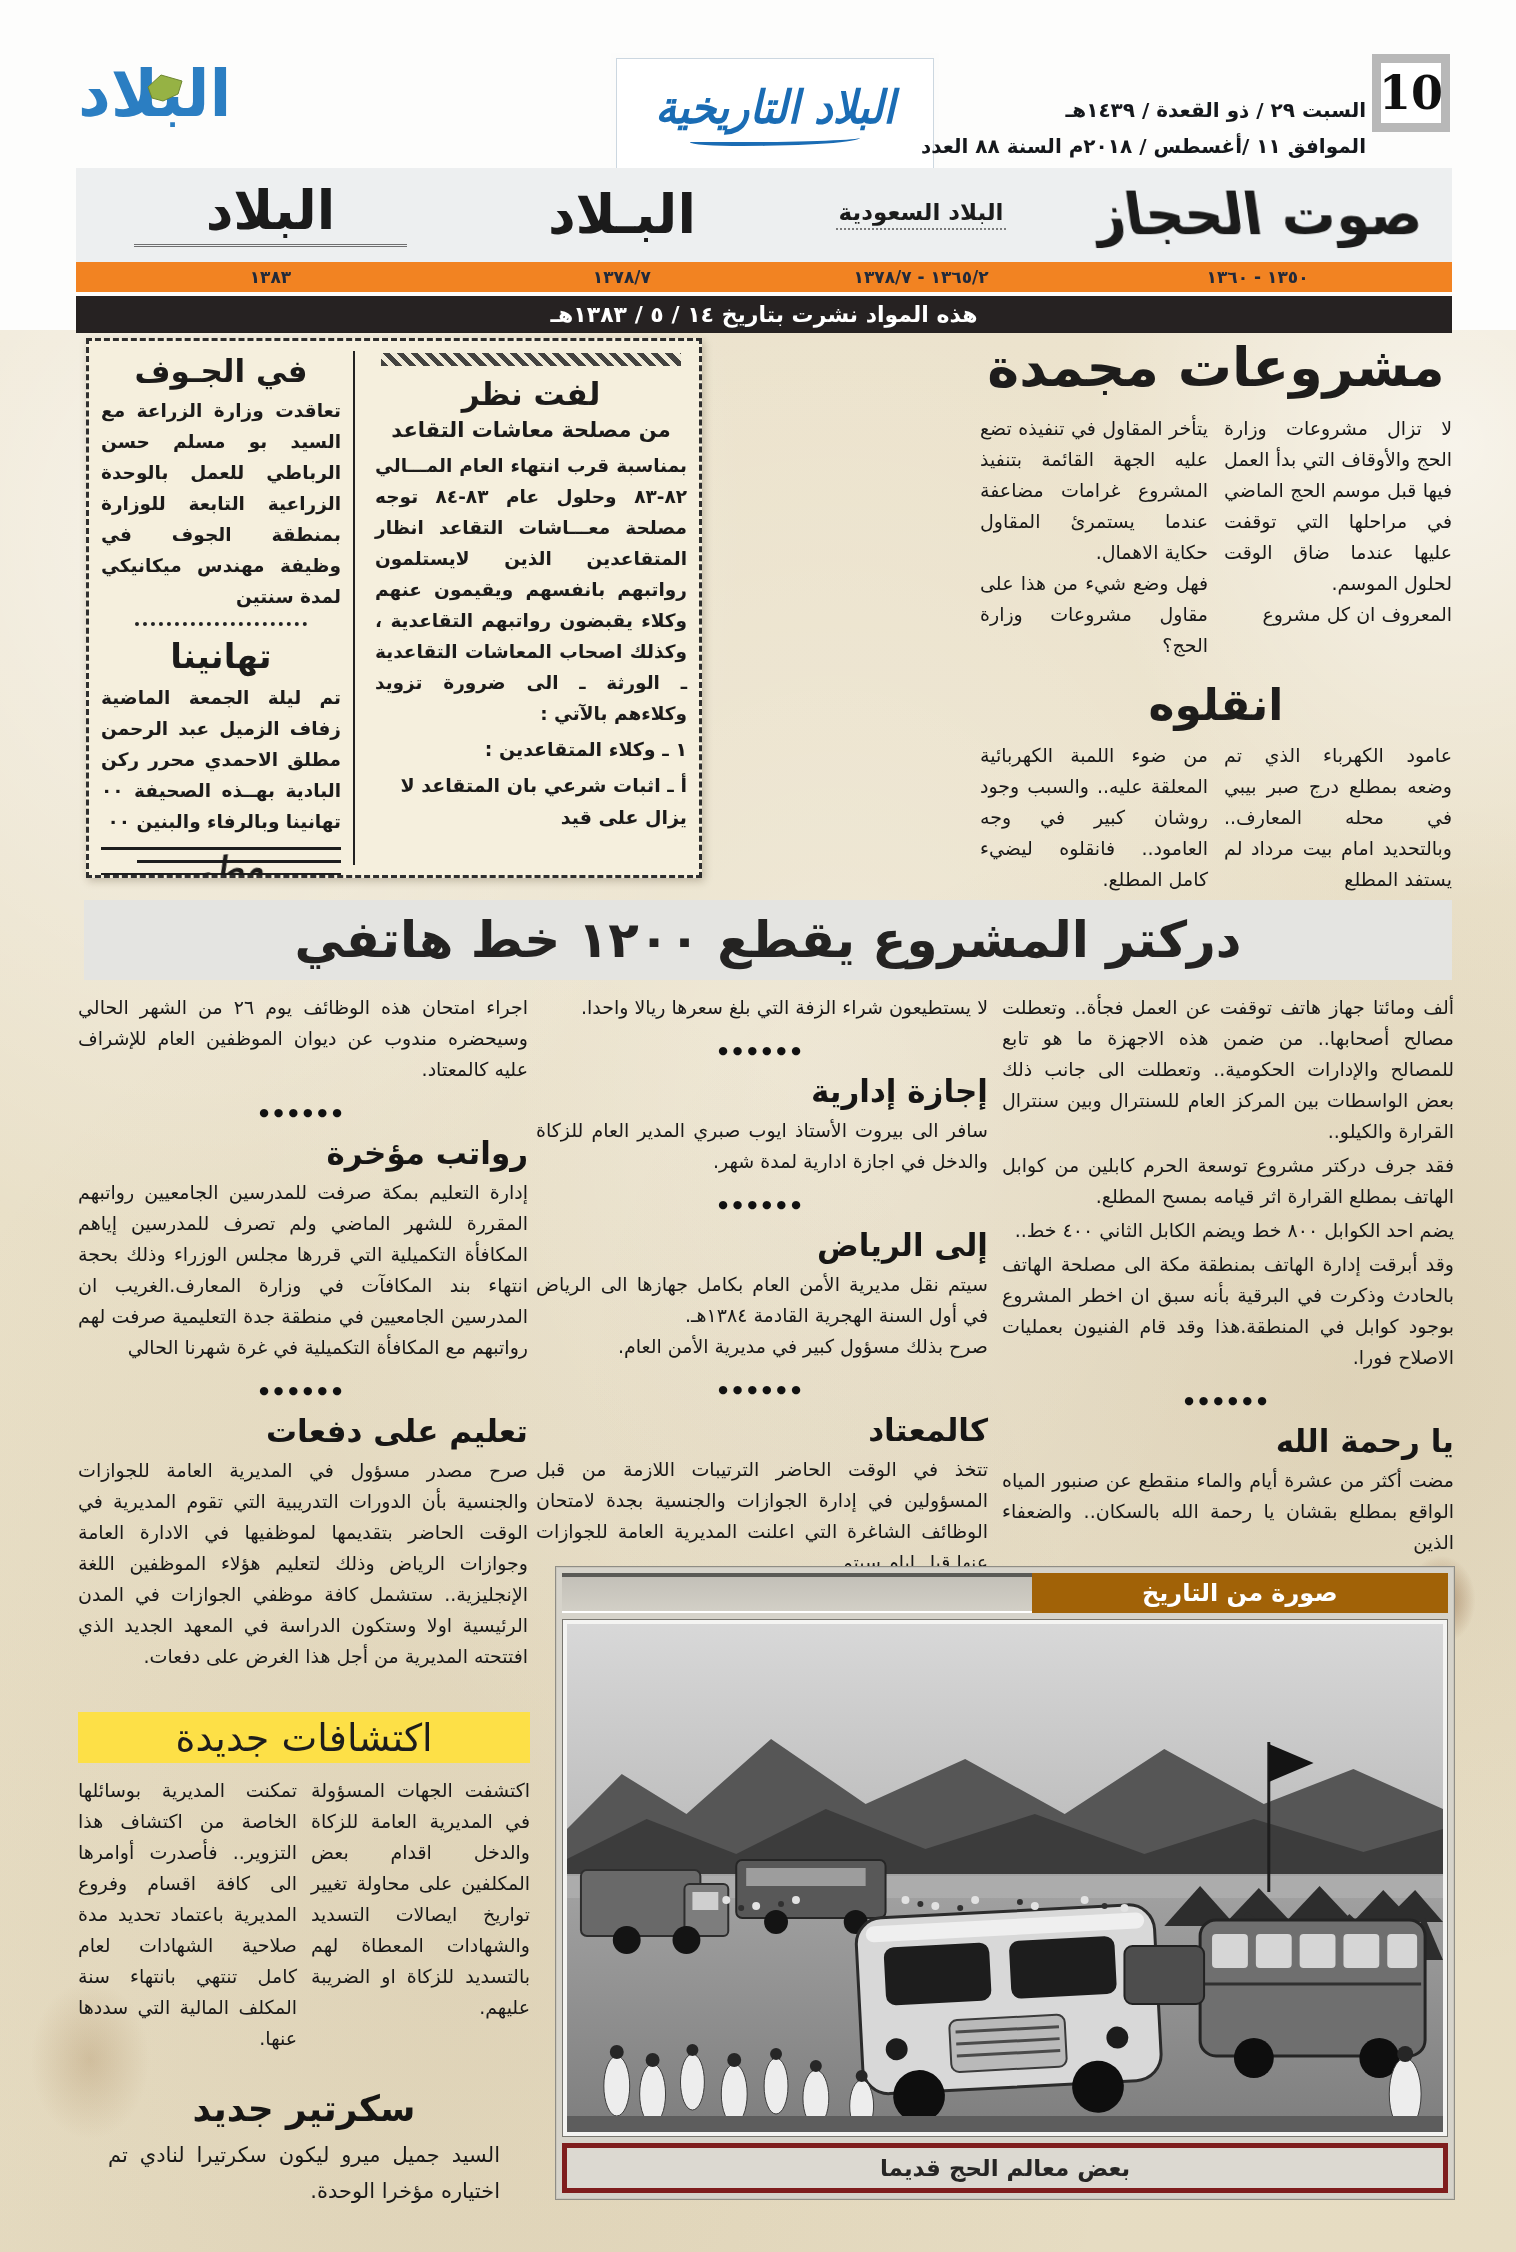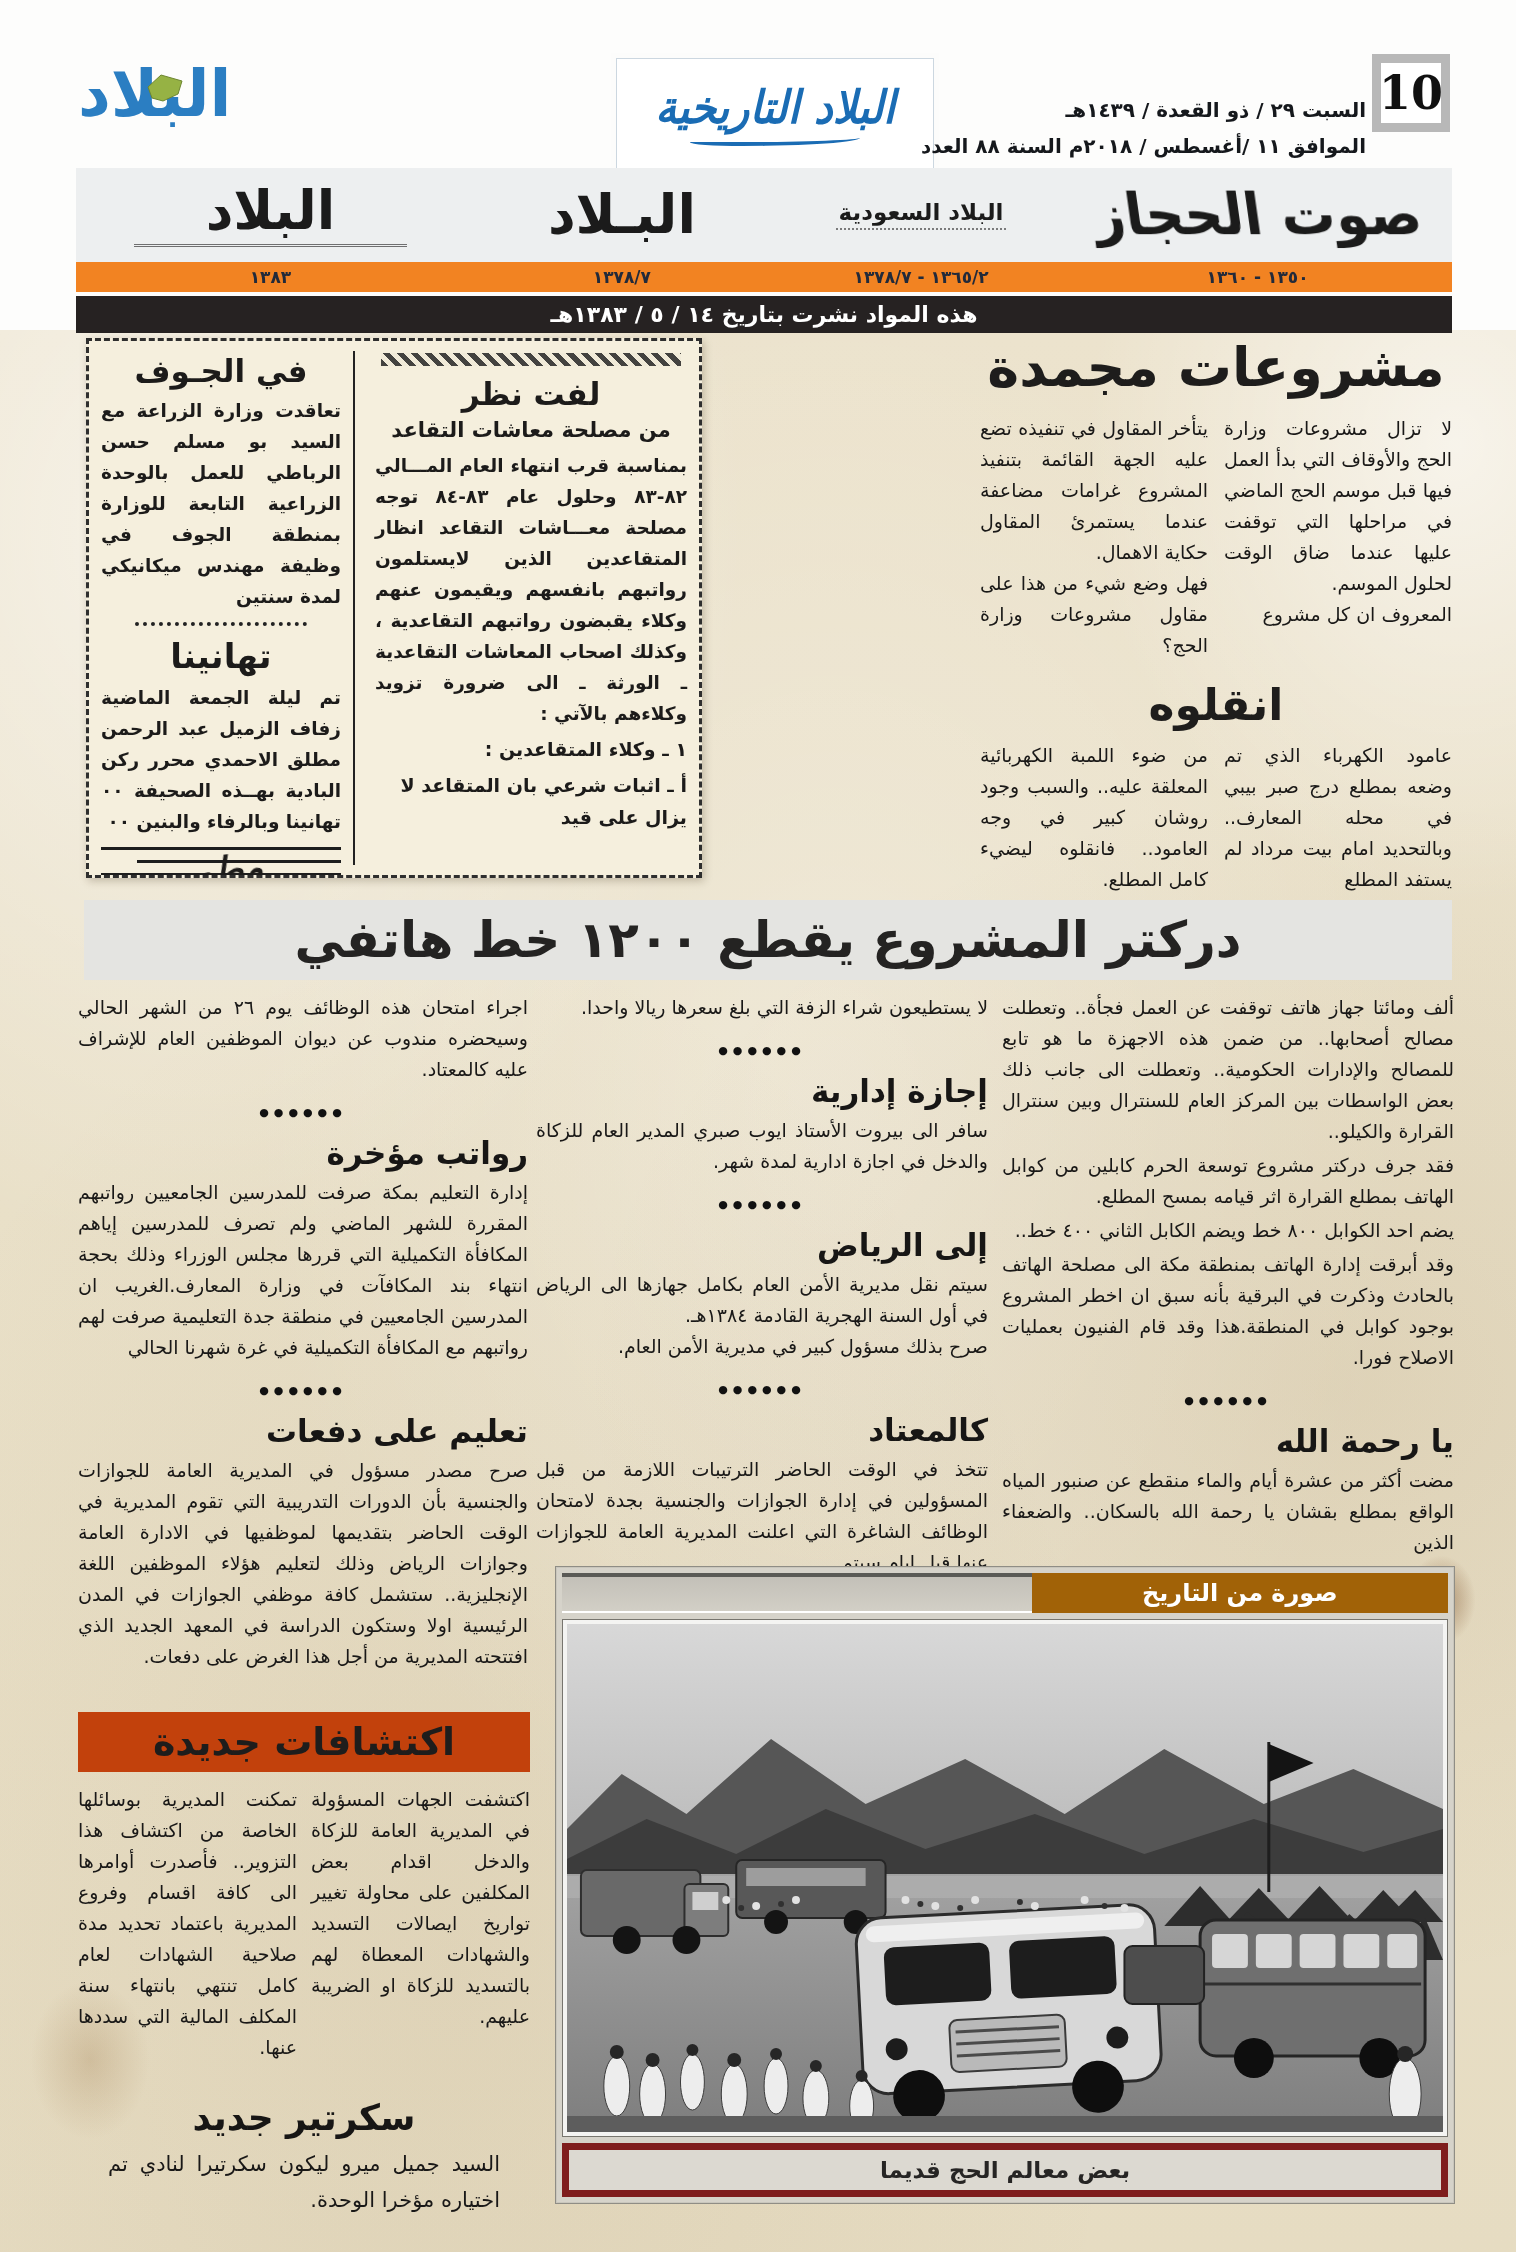--- a/index.html
+++ b/index.html
@@ -71,35 +71,35 @@
   .dots{text-align:center;font-size:11px;letter-spacing:5px;color:#111;margin:12px 0 10px;}
   .art-frozen{right:64px;top:336px;width:472px;}
   .cols{display:flex;gap:16px;}
   .cols>div{flex:1;}
   .band{left:84px;right:64px;top:900px;height:80px;background:#e4e4e1;display:flex;align-items:center;
     justify-content:center;font-size:50px;font-weight:900;color:#242322;letter-spacing:-1px;}
   .col-a{right:62px;top:992px;width:452px;}
   .col-b{left:536px;top:992px;width:452px;}
   .col-c{left:78px;top:992px;width:450px;}
   .disc{left:78px;top:1712px;width:452px;}
-  .disc-band{background:#c2410c;height:60px;display:flex;align-items:center;justify-content:center;
-    font-size:38px;font-weight:700;color:#1e1d1c;margin-bottom:12px;}
+  .disc-band{background:#fde047;height:51px;display:flex;align-items:center;justify-content:center;
+    font-size:38px;font-weight:400;color:#1e1d1c;margin-bottom:12px;}
   .disc .cols{gap:14px;}
   
   .photo-panel{left:555px;top:1566px;width:900px;background:#d6d3ca;border:1px solid #8f8d85;
     padding:6px;box-sizing:border-box;box-shadow:0 0 0 1px #c9c6bc inset;}
   .photo-bar{display:flex;height:40px;margin-bottom:6px;}
   .photo-bar-label{width:47%;background:#a16207;color:#fff;display:flex;align-items:center;
     justify-content:center;font-weight:bold;font-size:24px;}
   .photo-bar-line{flex:1;background:linear-gradient(#c3c0b8,#d2cfc6);border-top:4px solid #5a5a56;
     border-bottom:2px solid #ffffff;}
   .photo-frame{background:#f4f4f2;border:1px solid #77756e;padding:4px;}
   .photo-frame svg{display:block;width:100%;height:508px;}
   .photo-caption{height:40px;display:flex;align-items:center;justify-content:center;font-weight:bold;
-    font-size:23px;color:#262524;background:#dcd9d1;border:7px solid #7f1d1d;margin-top:6px;}
+    font-size:23px;color:#262524;background:#dcd9d1;border:5px solid #7f1d1d;margin-top:6px;}
 </style>
 </head>
 <body>
 
 <div class="paper"></div>
 <div class="stain1"></div>
 <div class="stain2"></div>
 
 <div class="abs logo">
   <span>البلاد</span>

